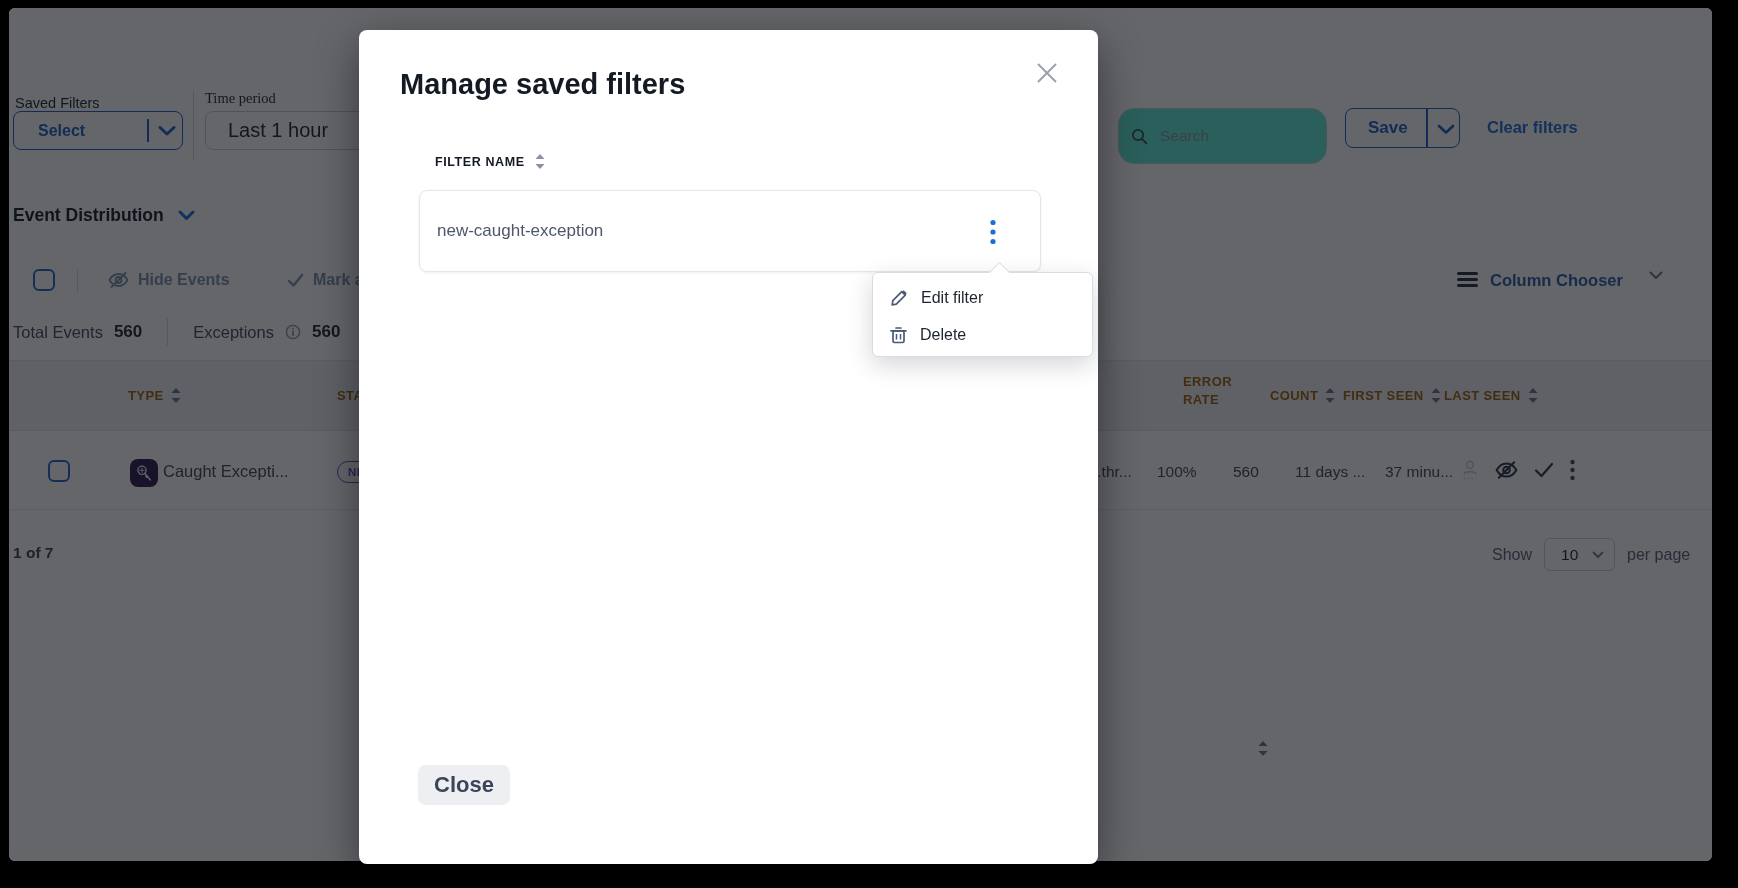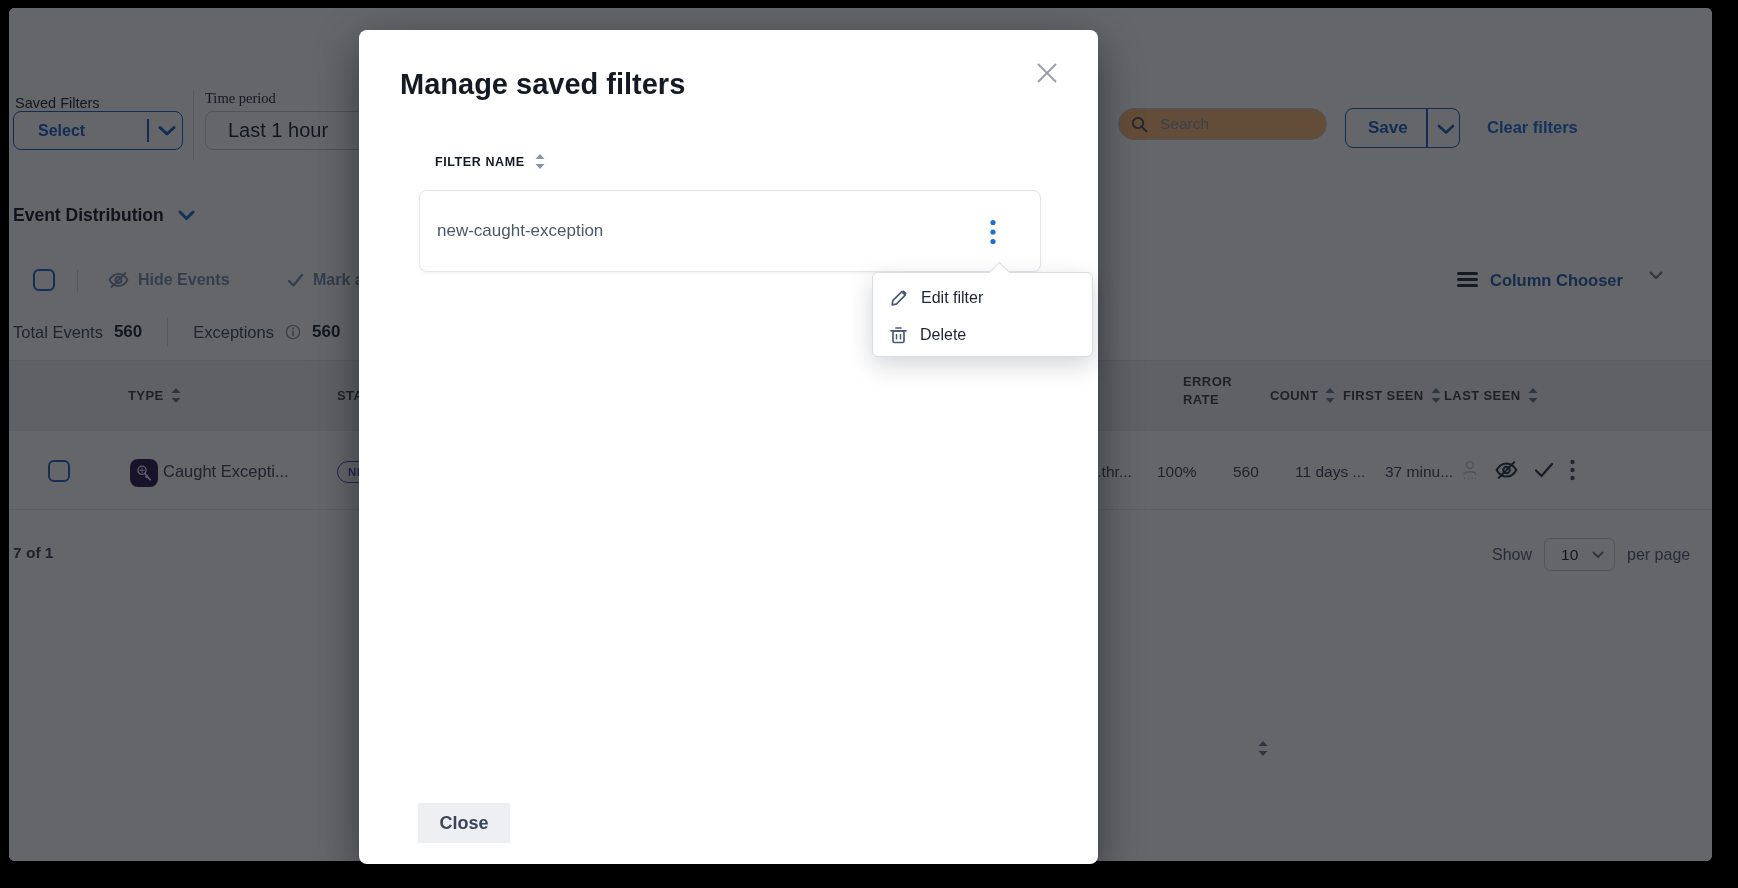--- a/index.html
+++ b/index.html
@@ -15,42 +15,42 @@
   .tab-underline{position:absolute;left:2px;top:41px;width:80px;height:4px;border-radius:3px;background:#1e66cc;}
 
   .field-label{font-size:14.5px;color:#1b2430;}
   .select-btn{position:absolute;left:4px;top:103px;width:170px;height:39px;border:1.5px solid #1f5fc0;border-radius:8px;display:flex;align-items:center;background:#fff;cursor:pointer;}
   .select-btn .lbl{margin-left:24px;font-size:16px;font-weight:bold;color:#1f5fc0;}
   .select-btn .sep{position:absolute;left:133px;top:7px;bottom:7px;width:1.5px;background:#1f5fc0;}
   .vdiv{position:absolute;width:1px;background:#d4d8df;}
   .tp-field{position:absolute;left:196px;top:103px;width:230px;height:39px;border:1px solid #c6ccd6;border-radius:8px;background:#fff;display:flex;align-items:center;cursor:pointer;}
   .tp-field .val{margin-left:22px;font-size:20px;color:#1b2430;}
 
-  .search-box{position:absolute;left:1109px;top:100px;width:209px;height:32px;border:1px solid #c6ccd6;border-radius:16px;background:#fdba74;display:flex;align-items:center;gap:10px;padding-left:12px;}
+  .search-box{position:absolute;left:1109px;top:100px;width:209px;height:56px;border:1px solid #c6ccd6;border-radius:16px;background:#5eead4;display:flex;align-items:center;gap:10px;padding-left:12px;}
   .search-box input{border:none;outline:none;font-size:15.5px;color:#3a4352;width:140px;background:transparent;}
   .search-box input::placeholder{color:#8e96a6;}
   .save-btn{position:absolute;left:1336px;top:100px;width:115px;height:40px;border:1.5px solid #1f5fc0;border-radius:8px;background:#fff;display:flex;align-items:center;cursor:pointer;}
   .save-btn .lbl{margin-left:22px;font-size:17px;font-weight:bold;color:#1f5fc0;}
   .save-btn .sep{position:absolute;left:80px;top:0;bottom:0;width:1.5px;background:#1f5fc0;}
   .clear-filters{position:absolute;left:1478px;top:110px;font-size:16.5px;font-weight:bold;color:#1f6ed4;cursor:pointer;}
 
   .evdist{position:absolute;left:4px;top:197px;display:flex;align-items:center;gap:14px;}
   .evdist .lbl{font-size:17.5px;font-weight:bold;color:#151b26;}
 
   .checkbox{width:22px;height:22px;border:2px solid #2264c5;border-radius:6px;background:#fff;cursor:pointer;}
   .tool-item{position:absolute;display:flex;align-items:center;gap:9px;font-size:16px;font-weight:bold;color:#7d90ad;cursor:pointer;}
   .colchooser{position:absolute;left:1448px;top:263px;display:flex;align-items:flex-start;gap:12px;cursor:pointer;}
   .colchooser .lbl{font-size:16.5px;font-weight:bold;color:#2a5ca8;}
 
   .stats{position:absolute;left:4px;top:310px;display:flex;align-items:center;gap:11px;font-size:16.5px;color:#414b5c;}
   .stats b{color:#1b2430;font-size:17px;}
   .stats .sep{width:1px;height:28px;background:#d4d8df;margin:0 14px;}
 
   .thead{position:absolute;left:0;top:352px;width:100%;height:71px;background:#f0f2f5;border-top:1px solid #e2e5ea;border-bottom:1px solid #e2e5ea;}
-  .th{position:absolute;display:flex;align-items:center;gap:7px;font-size:13px;font-weight:bold;letter-spacing:.4px;color:#404040;cursor:pointer;}
+  .th{position:absolute;display:flex;align-items:center;gap:7px;font-size:13px;font-weight:bold;letter-spacing:.4px;color:#a16207;cursor:pointer;}
   .trow{position:absolute;left:0;top:423px;width:100%;height:79px;background:#fff;border-bottom:1px solid #e7eaee;}
   .cell{position:absolute;font-size:15.5px;color:#3f4856;}
   .type-icon{position:absolute;left:121px;top:28px;width:28px;height:28px;border-radius:8px;background:#2e1a52;display:flex;align-items:center;justify-content:center;}
   .badge-new{position:absolute;left:328px;top:30px;border:1.5px solid #5b4fc4;color:#5b4fc4;border-radius:999px;font-size:11.5px;font-weight:bold;letter-spacing:.5px;padding:4px 10px;background:#fff;}
   .row-actions{position:absolute;top:0;height:100%;display:flex;align-items:center;}
 
   .pager{position:absolute;left:0;top:502px;width:100%;height:70px;background:#fff;}
   .pageinfo{position:absolute;left:4px;top:34px;font-size:15.5px;color:#3a4352;font-weight:bold;}
   .show-grp{position:absolute;left:1483px;top:28px;display:flex;align-items:center;gap:12px;font-size:16px;color:#566073;}
   .pp-select{width:71px;height:33px;border:1px solid #c9ced8;border-radius:6px;background:#fff;display:flex;align-items:center;justify-content:space-between;padding:0 10px 0 16px;cursor:pointer;}
@@ -62,21 +62,21 @@
   .modal{position:absolute;left:359px;top:30px;width:739px;height:834px;background:#fff;border-radius:8px;box-shadow:0 14px 44px rgba(0,0,0,.45);z-index:30;}
   .modal-title{position:absolute;left:41px;top:38px;font-size:29px;font-weight:bold;color:#141a24;}
   .modal-x{position:absolute;right:36px;top:28px;width:30px;height:30px;display:flex;align-items:center;justify-content:center;cursor:pointer;}
   .flt-head{position:absolute;left:76px;top:124px;display:flex;align-items:center;gap:10px;font-size:12.5px;font-weight:bold;letter-spacing:.6px;color:#141a24;cursor:pointer;}
   .flt-card{position:absolute;left:60px;top:160px;width:622px;height:82px;border:1px solid #e3e7ed;border-radius:8px;background:#fff;box-shadow:0 1px 3px rgba(16,24,40,.06);}
   .flt-name{position:absolute;left:17px;top:0;height:100%;display:flex;align-items:center;font-size:17px;color:#4d5768;}
   .kebab-btn{position:absolute;right:33px;top:27px;width:28px;height:28px;display:flex;align-items:center;justify-content:center;cursor:pointer;}
   .popup{position:absolute;left:513px;top:242px;width:221px;height:85px;background:#fff;border:1px solid #d8dce3;border-radius:6px;box-shadow:0 8px 24px rgba(16,24,40,.18);z-index:40;padding-top:6px;}
   .popup .caret{position:absolute;left:119px;top:-8px;width:15px;height:15px;background:#fff;border-left:1px solid #d8dce3;border-top:1px solid #d8dce3;transform:rotate(45deg);}
   .menu-item{height:37px;display:flex;align-items:center;gap:13px;padding-left:17px;font-size:16px;color:#1d2430;cursor:pointer;}
-  .close-btn{position:absolute;left:59px;top:773px;width:92px;height:40px;background:#edeff3;border:none;border-radius:0;font-size:18px;font-weight:bold;color:#3c4459;cursor:pointer;}
+  .close-btn{position:absolute;left:59px;top:735px;width:92px;height:40px;background:#edeff3;border:none;border-radius:8px;font-size:22px;font-weight:bold;color:#3c4459;cursor:pointer;}
 </style>
 </head>
 <body>
 
 <div class="canvas">
   <div class="content">
 
 
     <div class="abs field-label" style="left:6px;top:87px;">Saved Filters</div>
     <div class="select-btn">
@@ -231,21 +231,21 @@
           </svg>
         <svg width="5" height="22" viewBox="0 0 5 22">
             <circle cx="2.5" cy="3" r="2.2" fill="#424b5c"></circle>
             <circle cx="2.5" cy="11" r="2.2" fill="#424b5c"></circle>
             <circle cx="2.5" cy="19" r="2.2" fill="#424b5c"></circle>
           </svg>
       </div>
     </div>
 
     <div class="pager">
-      <div class="pageinfo">7 of 1</div>
+      <div class="pageinfo">1 of 7</div>
       <div class="show-grp">
         <span>Show</span>
         <div class="pp-select">
           <span class="val">10</span>
           <svg width="12" height="8" viewBox="0 0 12 8">
               <path d="M1.5 1.5 L6 6 L10.5 1.5" fill="none" stroke="#707a8a" stroke-width="1.8" stroke-linecap="round" stroke-linejoin="round"></path>
             </svg>
         </div>
         <span>per page</span>
       </div>

